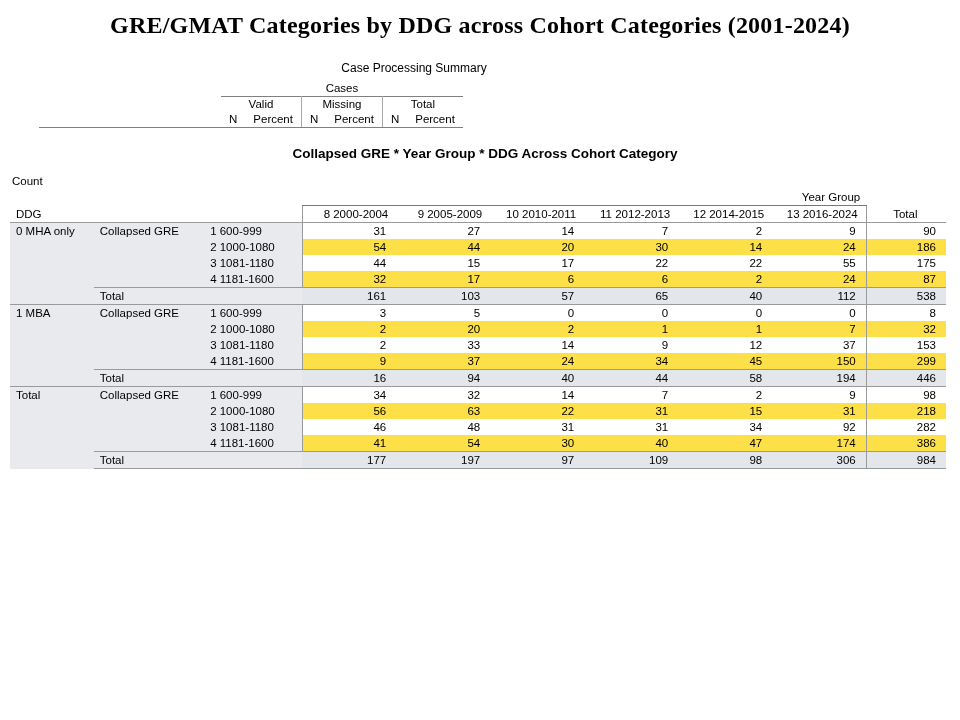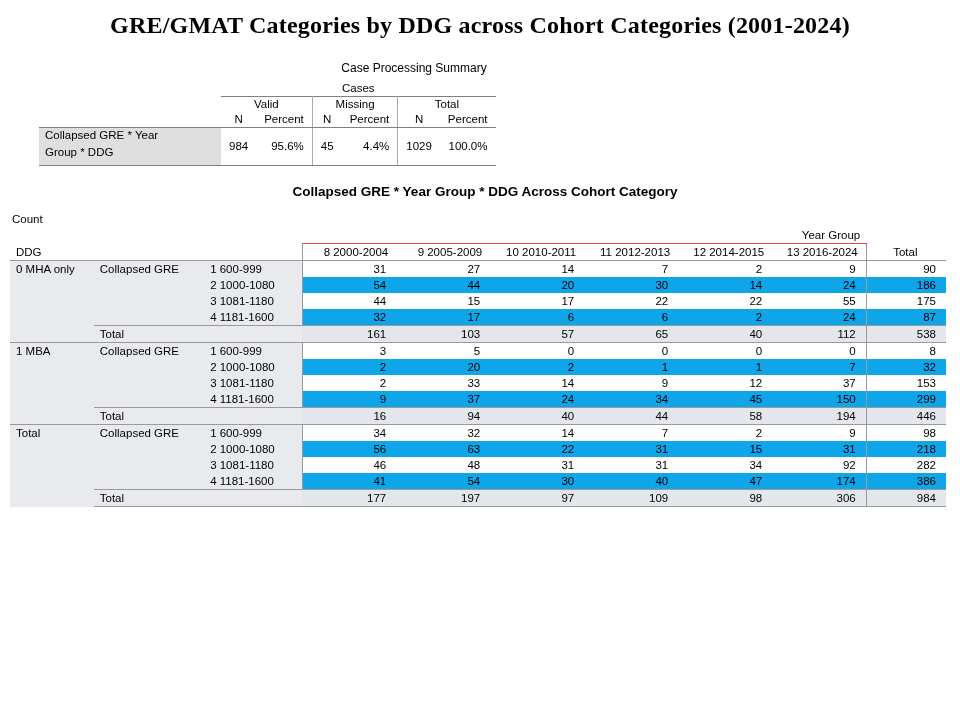--- a/index.html
+++ b/index.html
@@ -112,21 +112,21 @@
   table.ct .lbl {
     text-align: left;
   }
   table.ct .num {
     text-align: right;
     padding-right: 10px;
   }
   table.ct .topborder { border-top: 1px solid #9a9a9a; }
   table.ct .botborder { border-bottom: 1px solid #9a9a9a; }
   table.ct .vsep-dark { border-right: 1px solid #9a9a9a; }
-  .row-alt { background: #0ea5e9; }
+  .row-alt { background: #fde047; }
   .row-tot { background: #e3e6ea; }
   .stub-cell {
     background: #e8eaed;
   }
 </style>
 </head>
 <body>
 
 <div class="page-title">GRE/GMAT Categories by DDG across Cohort Categories (2001-2024)</div>
 
@@ -146,32 +146,20 @@
     </tr>
     <tr>
       <td class="stub botline" style="background:#ffffff;"></td>
       <td class="c botline">N</td>
       <td class="c botline rightline">Percent</td>
       <td class="c botline">N</td>
       <td class="c botline rightline">Percent</td>
       <td class="c botline">N</td>
       <td class="c botline">Percent</td>
     </tr>
-    <tr>
-      <td class="stub botline">
-        <span class="cps-stubtext">Collapsed GRE * Year</span>
-        <span class="cps-stubtext">Group * DDG</span>
-      </td>
-      <td class="r botline">984</td>
-      <td class="r botline rightline">95.6%</td>
-      <td class="r botline">45</td>
-      <td class="r botline rightline">4.4%</td>
-      <td class="r botline">1029</td>
-      <td class="r botline">100.0%</td>
-    </tr>
   </tbody>
     </table>
 </div>
 
 <div class="ct-title">Collapsed GRE *  Year Group * DDG Across Cohort Category</div>
 <div class="count-label">Count</div>
 
 <table class="ct">
   <colgroup>
     <col style="width:82px">

